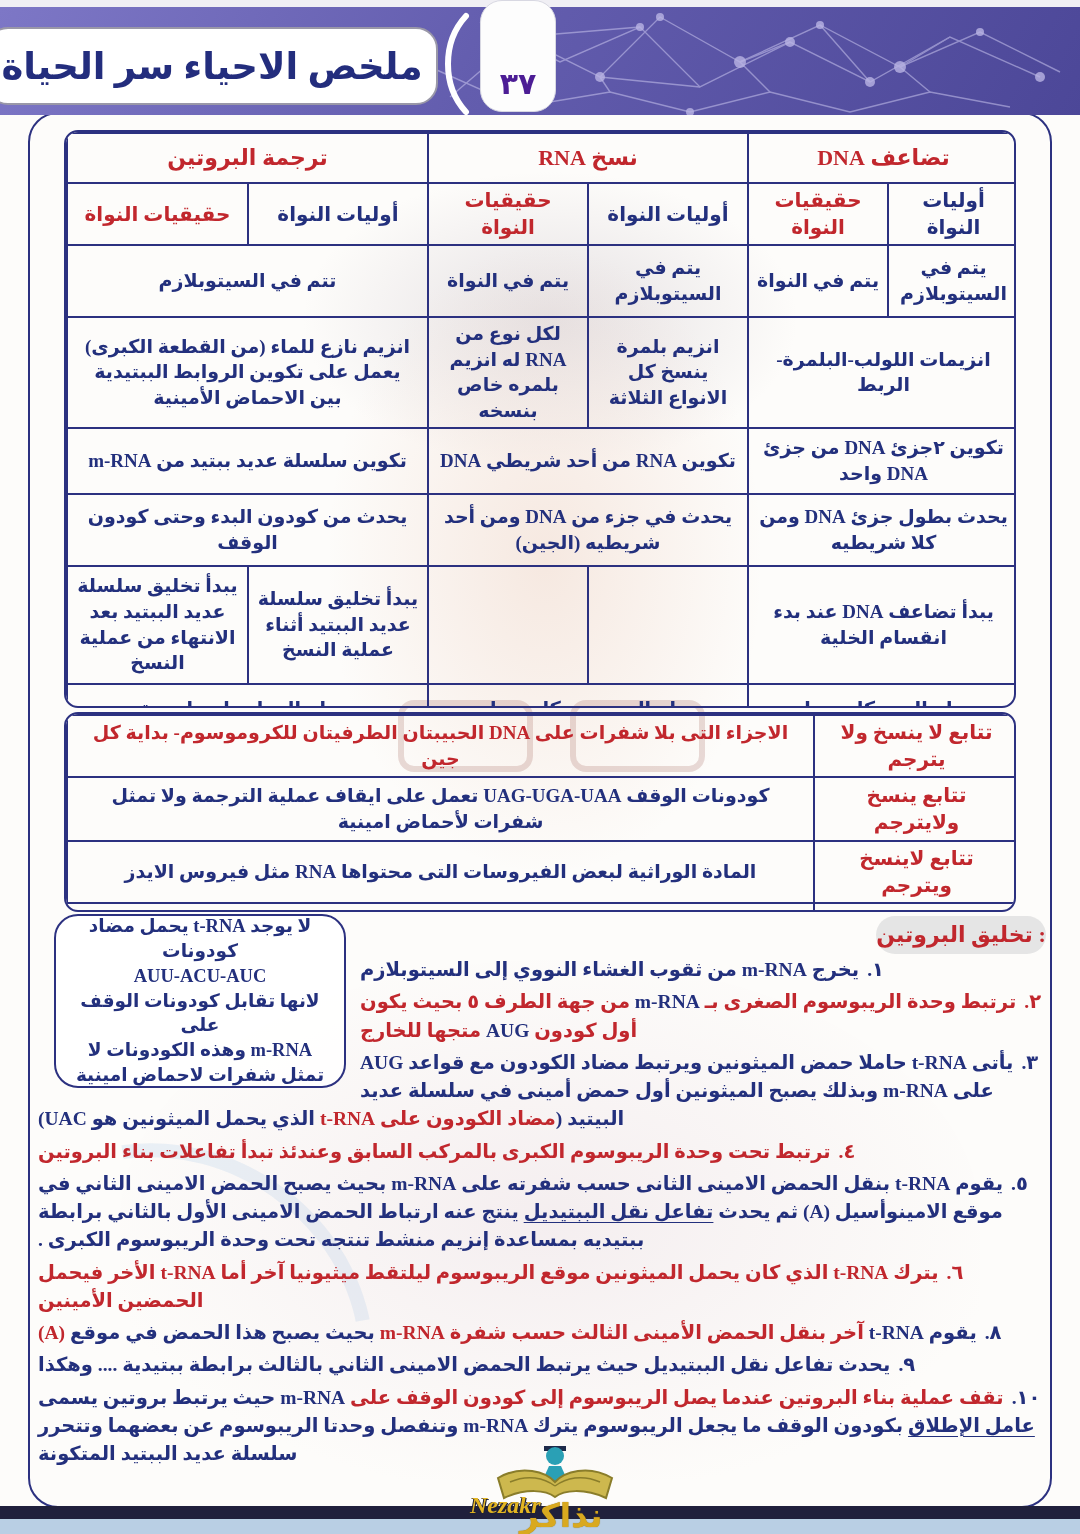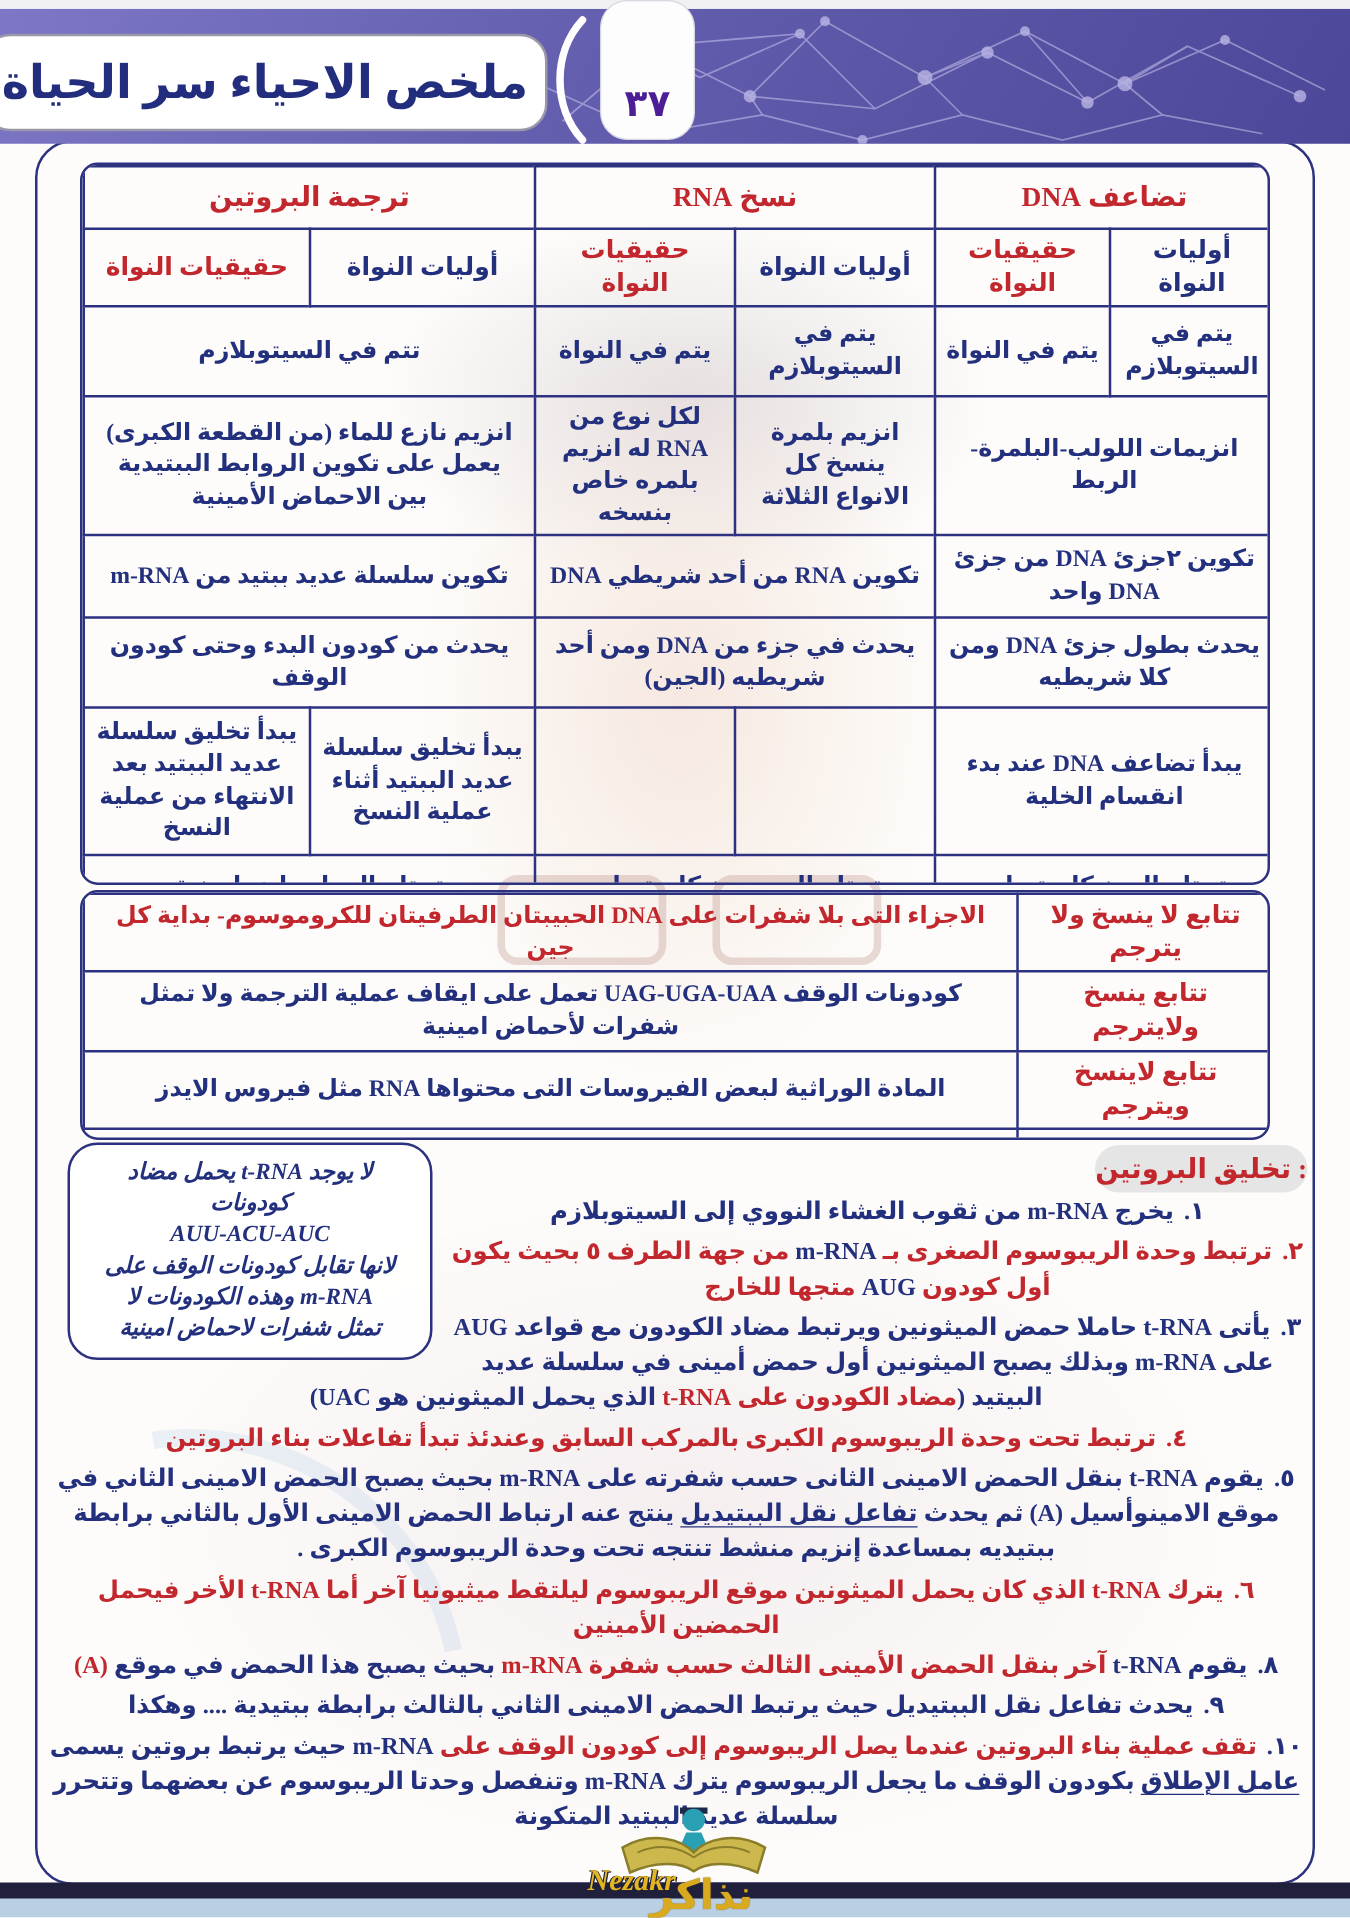--- a/index.html
+++ b/index.html
@@ -58,27 +58,27 @@
   .t-seq td.red-content { color:#c1272d; }
 
   
   .pill { left:876px; top:916px; width:170px; height:38px; background:#e5e5e5; border-radius:19px;
           display:flex; align-items:center; justify-content:center; z-index:2; }
   .pill span { color:#c1272d; font-weight:bold; font-size:22px; }
 
   .trna-box { left:54px; top:914px; width:292px; height:174px; background:rgba(255,255,255,.85);
               border:2.5px solid #2c3180; border-radius:24px; z-index:2;
               display:flex; flex-direction:column; align-items:center; justify-content:center;
-              text-align:center; direction:rtl; padding:6px 16px;font-style:italic; }
+              text-align:center; direction:rtl; padding:6px 16px; }
   .trna-box div { font-weight:bold; font-size:18.5px; color:#23307d; line-height:1.35; }
 
   .ps-list { left:38px; top:956px; width:1006px; z-index:2; direction:rtl; }
   .ps-spacer { float:left; width:322px; height:132px; }
   .ps-item { font-weight:bold; font-size:19.5px; line-height:1.45; color:#23307d;
-             margin-bottom:4px; text-align:center; }
+             margin-bottom:4px; text-align:left; }
   .ps-item .num { margin-left:8px; }
   .n { color:#23307d; }
   .r { color:#c1272d; }
   .l { font-family:"Liberation Serif","DejaVu Serif",serif; }
   .u { text-decoration:underline; text-underline-offset:4px; }
   [dir="ltr"] { unicode-bidi:isolate; }
 
   
   .logo { left:462px; top:1440px; width:185px; height:90px; z-index:5; text-align:center; }
   .logo .ar { position:absolute; left:58px; top:56px; font-size:33px; font-weight:bold;

